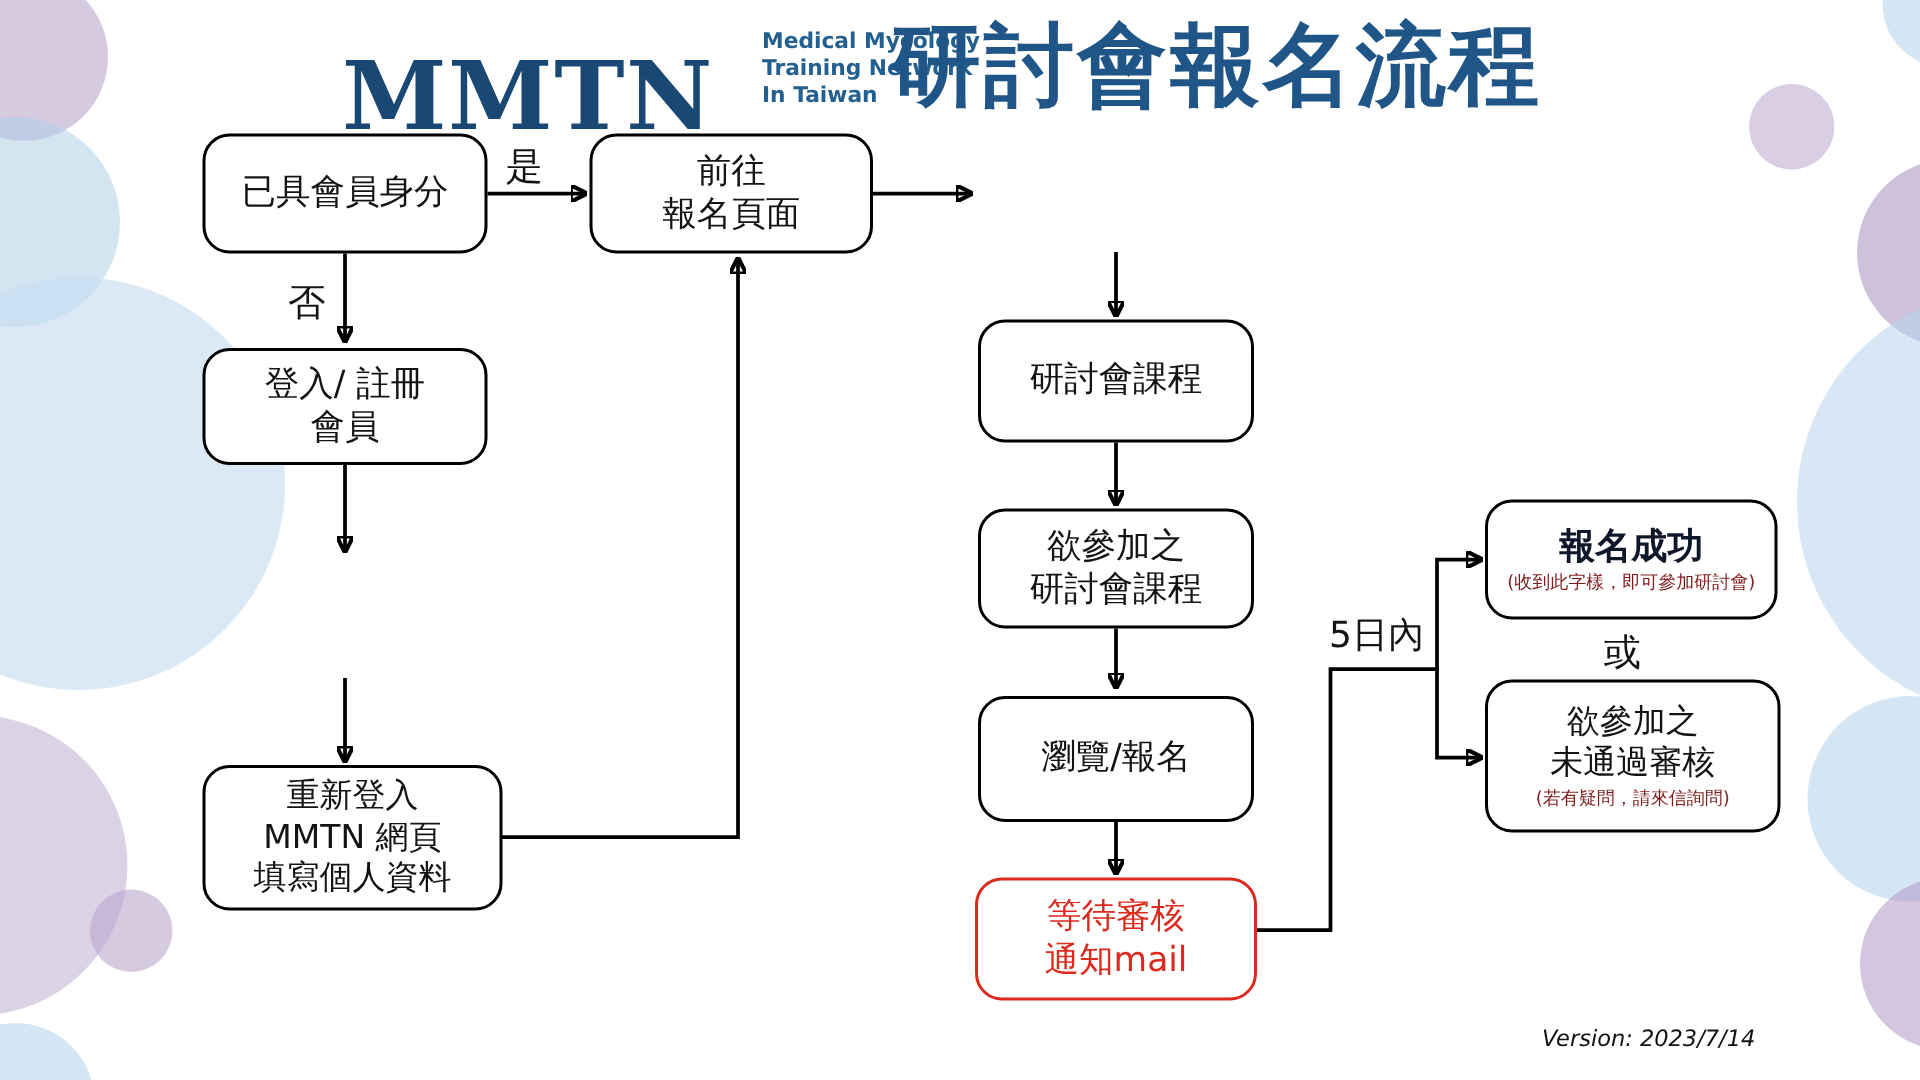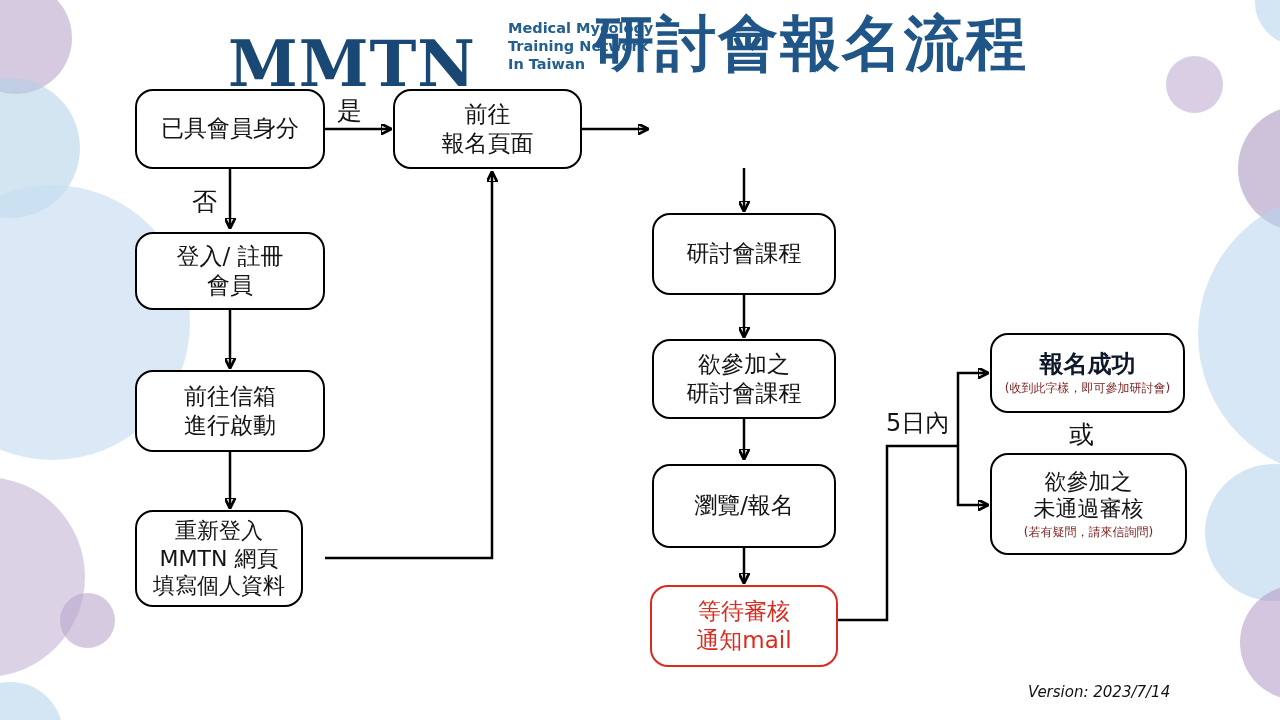--- a/index.html
+++ b/index.html
@@ -116,26 +116,22 @@
   <div class="box" style="left:393px;top:89px;width:189px;height:80px">
     <span>前往</span>
     <span>報名頁面</span>
   </div>
 
   <div class="box" style="left:135px;top:232px;width:190px;height:78px">
     <span>登入/ 註冊</span>
     <span>會員</span>
   </div>
 
-  <div class="box" style="left:135px;top:370px;width:190px;height:82px">
-    <span>前往信箱</span>
-    <span>進行啟動</span>
-  </div>
 
-  <div class="box" style="left:135px;top:510px;width:168px;height:97px;font-size:22px;line-height:1.25">
+  <div class="box" style="left:135px;top:510px;width:200px;height:97px;font-size:22px;line-height:1.25">
     <span>重新登入</span>
     <span>MMTN 網頁</span>
     <span>填寫個人資料</span>
   </div>
 
 
   <div class="box" style="left:652px;top:213px;width:184px;height:82px">
     <span>研討會課程</span>
   </div>
 

